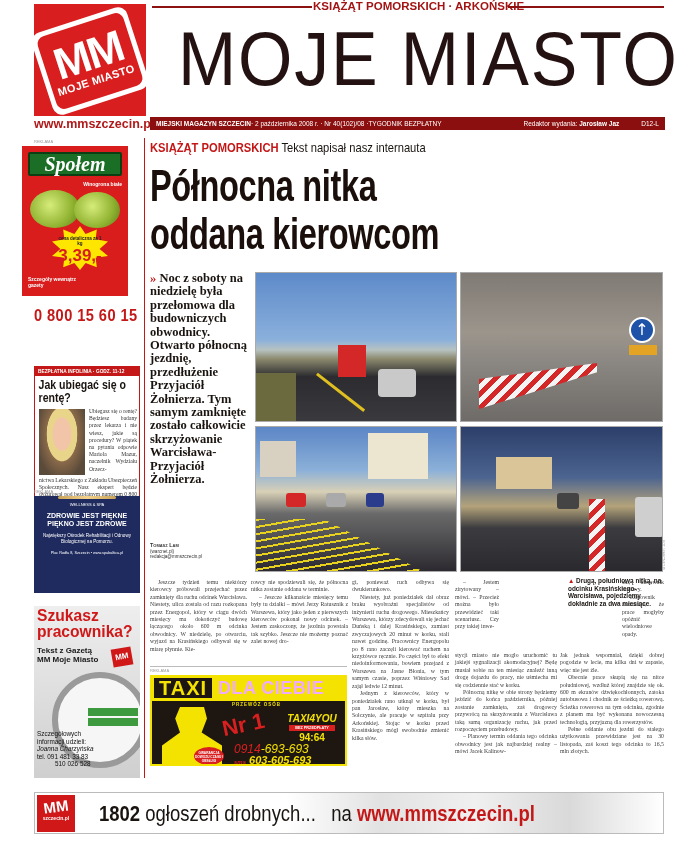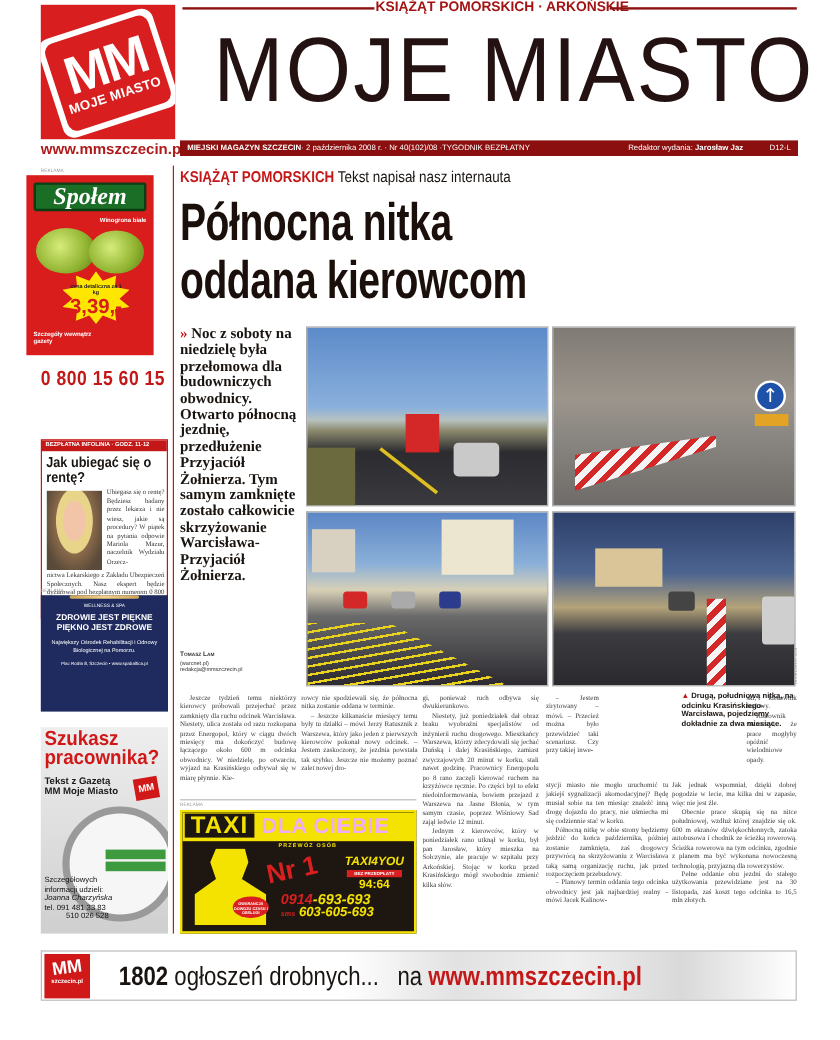--- a/index.html
+++ b/index.html
@@ -89,32 +89,32 @@
   .c1 { left: 150px; top: 579px; width: 97px; }
   .c2 { left: 251px; top: 579px; width: 97px; }
   .c3 { left: 352px; top: 579px; width: 97px; }
   .c4a { left: 455px; top: 579px; width: 44px; }
   .c4b { left: 455px; top: 652px; width: 102px; }
   .c5a { left: 622px; top: 579px; width: 42px; }
   .c5b { left: 560px; top: 652px; width: 104px; }
 
   
   .ad-rule { left: 150px; top: 666px; width: 197px; height: 1px; background:#bbb; }
-  .taxi { left: 150px; top: 675px; width: 197px; height: 103px; background: #1e1610; border: 2px solid #f4e200; overflow:hidden; }
+  .taxi { left: 150px; top: 675px; width: 197px; height: 91px; background: #1e1610; border: 2px solid #f4e200; overflow:hidden; }
   .taxi-top { position:absolute; left:0; top:0; width: 197px; height: 24px; background:#f4e200; }
   .taxi-word { position:absolute; left: 2px; top: 1px; width: 58px; height: 20px; background:#1e1610; color:#f4e200; font-family:"Liberation Sans",sans-serif; font-weight:700; font-size: 20px; line-height: 20px; text-align:center; letter-spacing: 1px; }
   .taxi-dla { position:absolute; left: 66px; top: 1px; font-family:"Liberation Sans",sans-serif; font-weight:700; font-size: 18px; line-height: 20px; color:#f0abfc; letter-spacing: 0.5px; white-space:nowrap; }
   .taxi-sub { position:absolute; left: 80px; top: 25px; font-family:"Liberation Sans",sans-serif; font-weight:700; font-size: 4.5px; color:#f4e200; letter-spacing: 1px; }
   .driver { position:absolute; left: 10px; top: 30px; width: 60px; height: 64px; background: #f4e200; clip-path: polygon(30% 0, 70% 0, 75% 18%, 66% 40%, 100% 60%, 100% 100%, 0 100%, 0 60%, 30% 40%, 22% 18%); }
   .nr1 { position:absolute; left: 70px; top: 35px; font-family:"Liberation Sans",sans-serif; font-weight:700; font-size: 22px; color:#d82020; transform: rotate(-12deg); }
   .t4y { position:absolute; right: 6px; top: 36px; width: 54px; text-align:center; font-family:"Liberation Sans",sans-serif; font-weight:700; color:#f4e200; }
   .t4y .name { font-size: 10px; font-style: italic; }
   .t4y .tag { background:#d82020; color:#fff; font-size: 3.8px; padding: 1px; margin: 1px 4px; }
   .t4y .num { font-size: 10px; }
-  .phone1 { position:absolute; left: 82px; top: 65px; font-family:"Liberation Sans",sans-serif; font-weight:700; font-style: italic; font-size: 12px; color:#f4e200; white-space:nowrap; }
+  .phone1 { position:absolute; left: 82px; top: 65px; font-family:"Liberation Sans",sans-serif; font-weight:400; font-style: italic; font-size: 12px; color:#f4e200; white-space:nowrap; }
   .phone1 .r { color:#d82020; }
   .phone2 { position:absolute; left: 82px; top: 77px; font-family:"Liberation Sans",sans-serif; font-weight:700; font-style: italic; font-size: 11px; color:#f4e200; white-space:nowrap; }
   .phone2 .r { color:#d82020; font-size: 6px; }
   .badge { position:absolute; left: 42px; top: 70px; width: 30px; height: 18px; border-radius: 50%; background:#d82020; color:#fff; font-family:"Liberation Sans",sans-serif; font-weight:700; font-size: 3.2px; text-align:center; padding-top: 4px; line-height: 4px; }
   .taxi-url { position:absolute; left: 0; bottom: 0; width: 197px; height: 14px; background:#f4e200; color:#1e1610; font-family:"Liberation Sans",sans-serif; font-weight:700; font-size: 13px; line-height: 14px; text-align:center; white-space:nowrap; }
   .taxi-url .r { color:#d82020; }
 
   
   .banner { left: 34px; top: 792px; width: 630px; height: 42px; border: 1px solid #bbb; background: linear-gradient(90deg, #fff 0%, #fff 40%, #e2e2e2 55%, #f0f0f0 70%, #d9d9d9 85%, #fff 100%); }
   .ban-logo { position:absolute; left: 2px; top: 2px; width: 38px; height: 37px; background:#d01818; color:#fff; font-family:"Liberation Sans",sans-serif; font-weight:700; text-align:center; }

